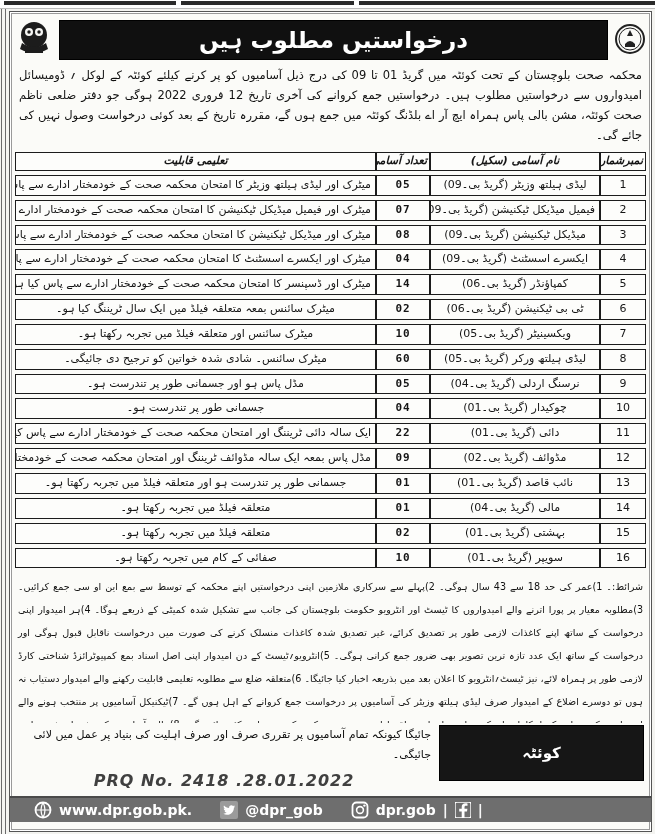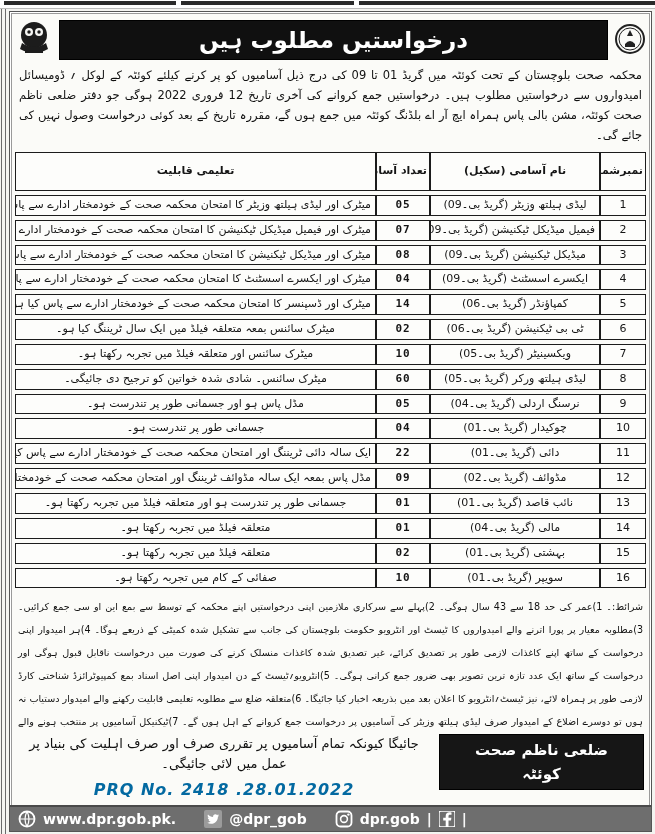--- a/index.html
+++ b/index.html
@@ -35,43 +35,43 @@
 
   
   .intro { direction:rtl; text-align:justify; font-size:11.5px; line-height:20px;
     padding:2px 4px 3px 4px; flex:0 0 auto; color:#111; }
 
   
   table.jobs { width:100%; border-collapse:separate; border-spacing:0 4px; direction:rtl;
     table-layout:fixed; flex:0 0 auto; }
   table.jobs th, table.jobs td { border:1.5px solid #1c1c1c; background:#fdfdfb;
     padding:2px 4px; font-size:11px; line-height:1.35; text-align:center; overflow:hidden; white-space:nowrap; }
-  table.jobs th { font-weight:bold; padding:11px 2px; }
+  table.jobs th { font-weight:bold; padding:1px 2px;font-style:italic; }
   col.c-serial { width:46px; } col.c-post { width:170px; } col.c-count { width:54px; }
   td.qual { text-align:center; }
   td.count { font-family:"DejaVu Sans Mono","DejaVu Sans",monospace; font-weight:bold; letter-spacing:1px;margin-top:34px; }
 
   
   .conds { direction:rtl; text-align:justify; font-size:9.6px; line-height:23px;
     padding:3px 3px 0 3px; flex:1 1 auto; overflow:hidden; color:#101010; }
 
   
   .bottom { flex:0 0 auto; display:flex; direction:rtl; align-items:flex-start; gap:8px; padding:2px 2px 0 2px; }
   .bottom-right { flex:1 1 auto; }
-  .tail { direction:rtl; text-align:center; font-size:13px; line-height:20px; color:#101010; }
+  .tail { direction:rtl; font-size:11px; line-height:20px; color:#101010; }
   .prq { direction:ltr; text-align:center; font-weight:bold; font-style:italic;
-    font-size:16px; letter-spacing:1px; padding:6px 0 2px 0; color:#0369a1; }
+    font-size:16px; letter-spacing:1px; padding:6px 0 2px 0; color:#404040; }
   .sigbox { flex:0 0 auto; width:205px; height:56px; background:#161616; color:#fff;
     display:flex; flex-direction:column; align-items:center; justify-content:center;
     font-weight:bold; font-size:15px; line-height:1.6; border:1px solid #000; }
 
   
-  .footer { flex:0 0 auto; height:26px; margin:4px -5px 0 -5px; background:#6e6e6e;
+  .footer { flex:0 0 auto; height:26px; margin:4px -5px 9px -5px; background:#6e6e6e;
     border-top:2px solid #4a4a4a; display:flex; direction:ltr; align-items:center;
-    gap:7px; padding:0 8px; color:#fff; font-weight:bold; font-size:14px; white-space:nowrap; overflow:hidden; }
+    gap:7px; padding:0 24px; color:#fff; font-weight:bold; font-size:14px; white-space:nowrap; overflow:hidden; }
   .footer .sep { font-weight:bold; opacity:.95; }
   .ficon { display:inline-flex; align-items:center; justify-content:center; flex:0 0 auto; }
   .spacer { flex:0 0 14px; }
 </style>
 </head>
 <body>
 
 <div class="page">
 
   <div class="top-strip">
@@ -221,21 +221,20 @@
             <td class="count">10</td>
             <td class="qual">صفائی کے کام میں تجربہ رکھتا ہو۔</td>
           </tr>
         </tbody>
     </table>
 
     <div class="conds">شرائط:۔ 1)عمر کی حد 18 سے 43 سال ہوگی۔ 2)پہلے سے سرکاری ملازمین اپنی درخواستیں اپنے محکمہ کے توسط سے بمع این او سی جمع کرائیں۔ 3)مطلوبہ معیار پر پورا اترنے والے امیدواروں کا ٹیسٹ اور انٹرویو حکومت بلوچستان کی جانب سے تشکیل شدہ کمیٹی کے ذریعے ہوگا۔ 4)ہر امیدوار اپنی درخواست کے ساتھ اپنے کاغذات لازمی طور پر تصدیق کرائے، غیر تصدیق شدہ کاغذات منسلک کرنے کی صورت میں درخواست ناقابل قبول ہوگی اور درخواست کے ساتھ ایک عدد تازہ ترین تصویر بھی ضرور جمع کرانی ہوگی۔ 5)انٹرویو؍ٹیسٹ کے دن امیدوار اپنی اصل اسناد بمع کمپیوٹرائزڈ شناختی کارڈ لازمی طور پر ہمراہ لائے، نیز ٹیسٹ؍انٹرویو کا اعلان بعد میں بذریعہ اخبار کیا جائیگا۔ 6)متعلقہ ضلع سے مطلوبہ تعلیمی قابلیت رکھنے والے امیدوار دستیاب نہ ہوں تو دوسرے اضلاع کے امیدوار صرف لیڈی ہیلتھ وزیٹر کی آسامیوں پر درخواست جمع کروانے کے اہل ہوں گے۔ 7)ٹیکنیکل آسامیوں پر منتخب ہونے والے امیدواروں کو تعیناتی کے احکامات ان کی تعلیمی اسناد متعلقہ ادارے سے تصدیق کرنے کے بعد جاری کئے جائیں گے۔ 8)خالی آسامیوں کی تفصیل دفتر ضلعی ناظم صحت کوئٹہ سے حاصل کی جا سکتی ہے نیز مشتہر شدہ آسامیوں میں کمی بیشی ہو سکتی ہے۔ 9)حکومت بلوچستان کے احکامات کے تحت معذور، اقلیت اور خواتین کا کوٹہ مروجہ قوانین کے تحت ہوگا۔ نوٹ:۔ مطلوبہ تعلیمی قابلیت؍ٹیکنیکل ڈپلومہ نہ رکھنے والے اور غیر رجسٹرڈ؍غیر مصدقہ اداروں سے قابلیت حاصل کرنے والے امیدوار درخواست دینے کی زحمت نہ کریں، ان کا نام لسٹ میں شامل نہیں کیا جائیگا اور نہ ہی تحریری ٹیسٹ میں بیٹھنے کی اجازت دی جائیگی۔ نیز جعلی اسناد دینے والے امیدوار کو جعلسازی کے ساتھ ساتھ قانونی کارروائی کا بھی سامنا کرنا پڑے گا۔ کسی بھی قسم کی سفارش کرنے والے امیدوار کو نااہل قرار دیا</div>
 
     <div class="bottom">
       <div class="sigbox">
-        <span>ضلعی ناظم صحت</span>
         <span>کوئٹہ</span>
       </div>
       <div class="bottom-right">
         <div class="tail">جائیگا کیونکہ تمام آسامیوں پر تقرری صرف اور صرف اہلیت کی بنیاد پر عمل میں لائی جائیگی۔</div>
         <div class="prq">PRQ  No.  2418  .28.01.2022</div>
       </div>
     </div>
 
     <div class="footer">
       <span class="ficon">

